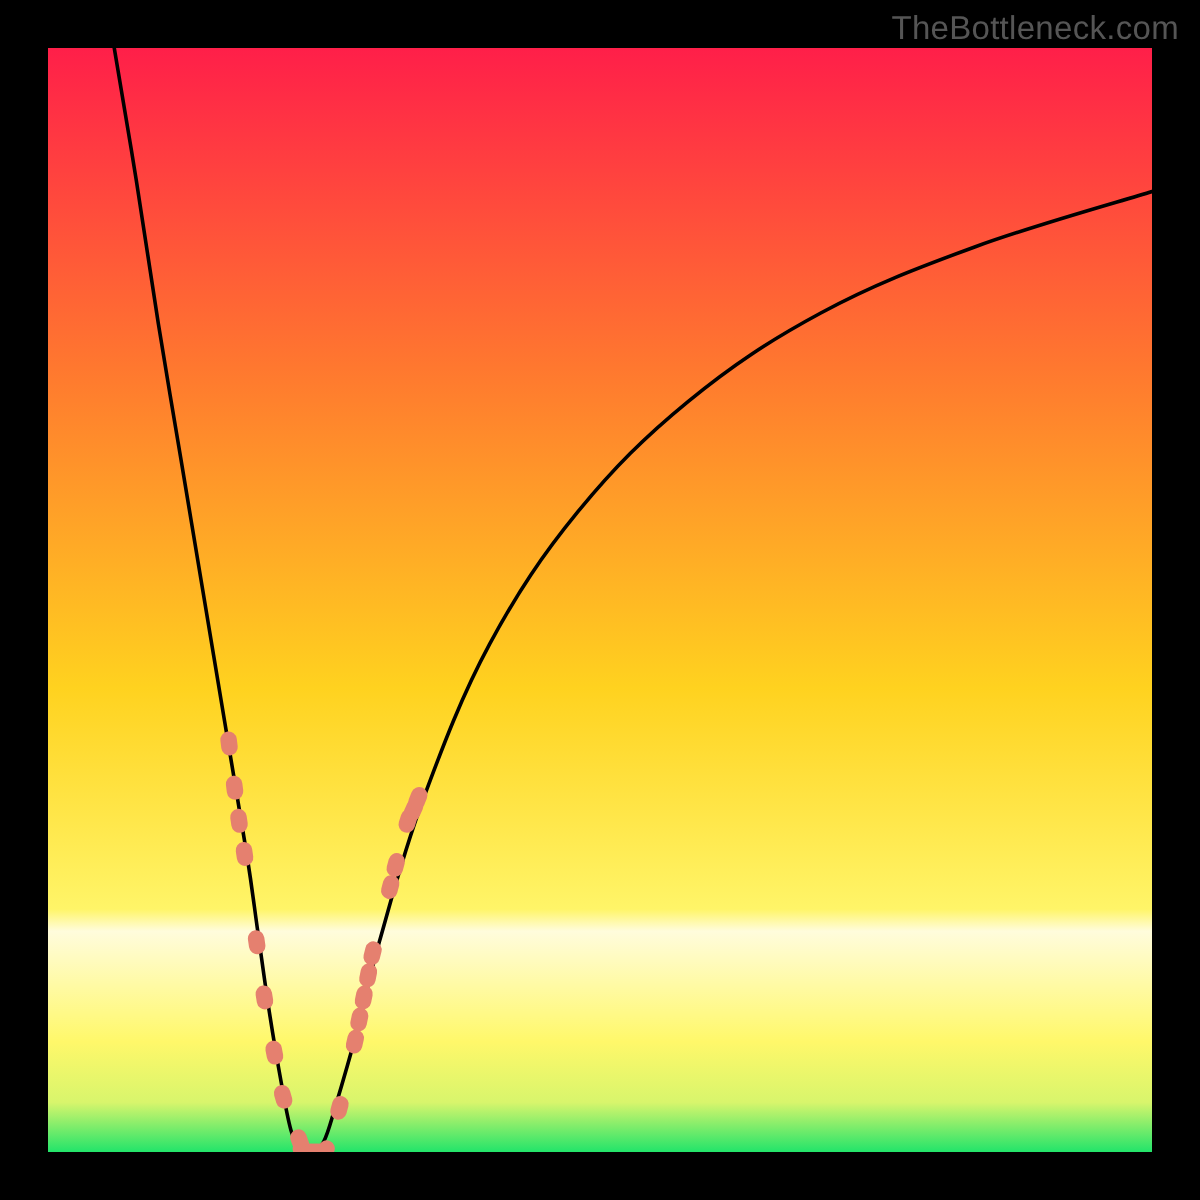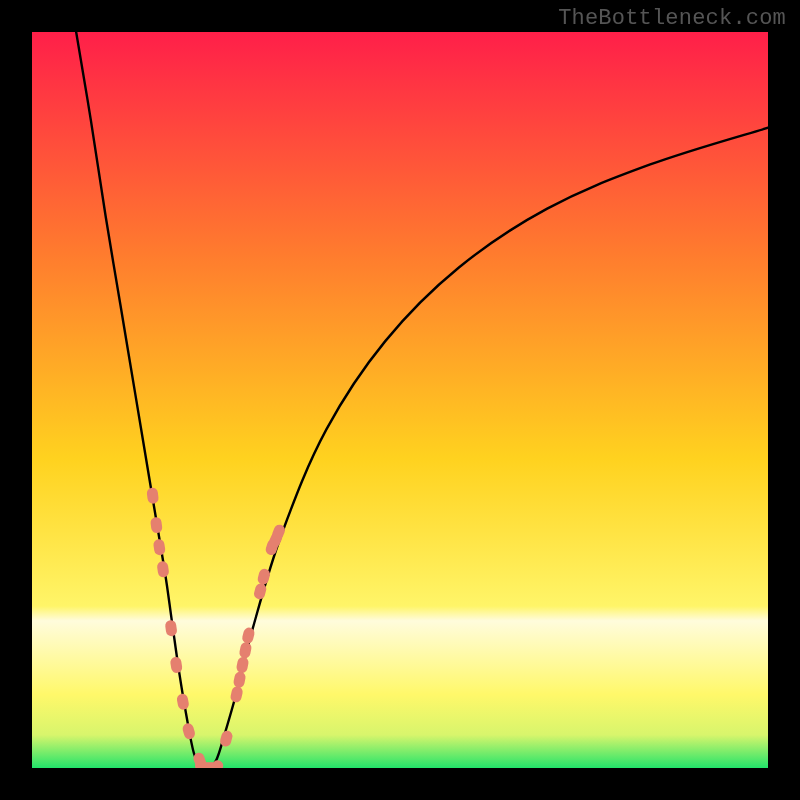--- a/index.html
+++ b/index.html
@@ -27,21 +27,20 @@
     height: 736px;
   }
   .watermark {
     position: absolute;
     top: 6px;
     right: 14px;
     font-size: 22px;
     font-weight: 500;
     color: #555555;
     letter-spacing: 0.2px;
-    font-family: Liberation Mono, monospace;
   }
   svg {
     display: block;
   }
 </style>
 </head>
 <body>
 
 <div class="watermark">TheBottleneck.com</div>
 

